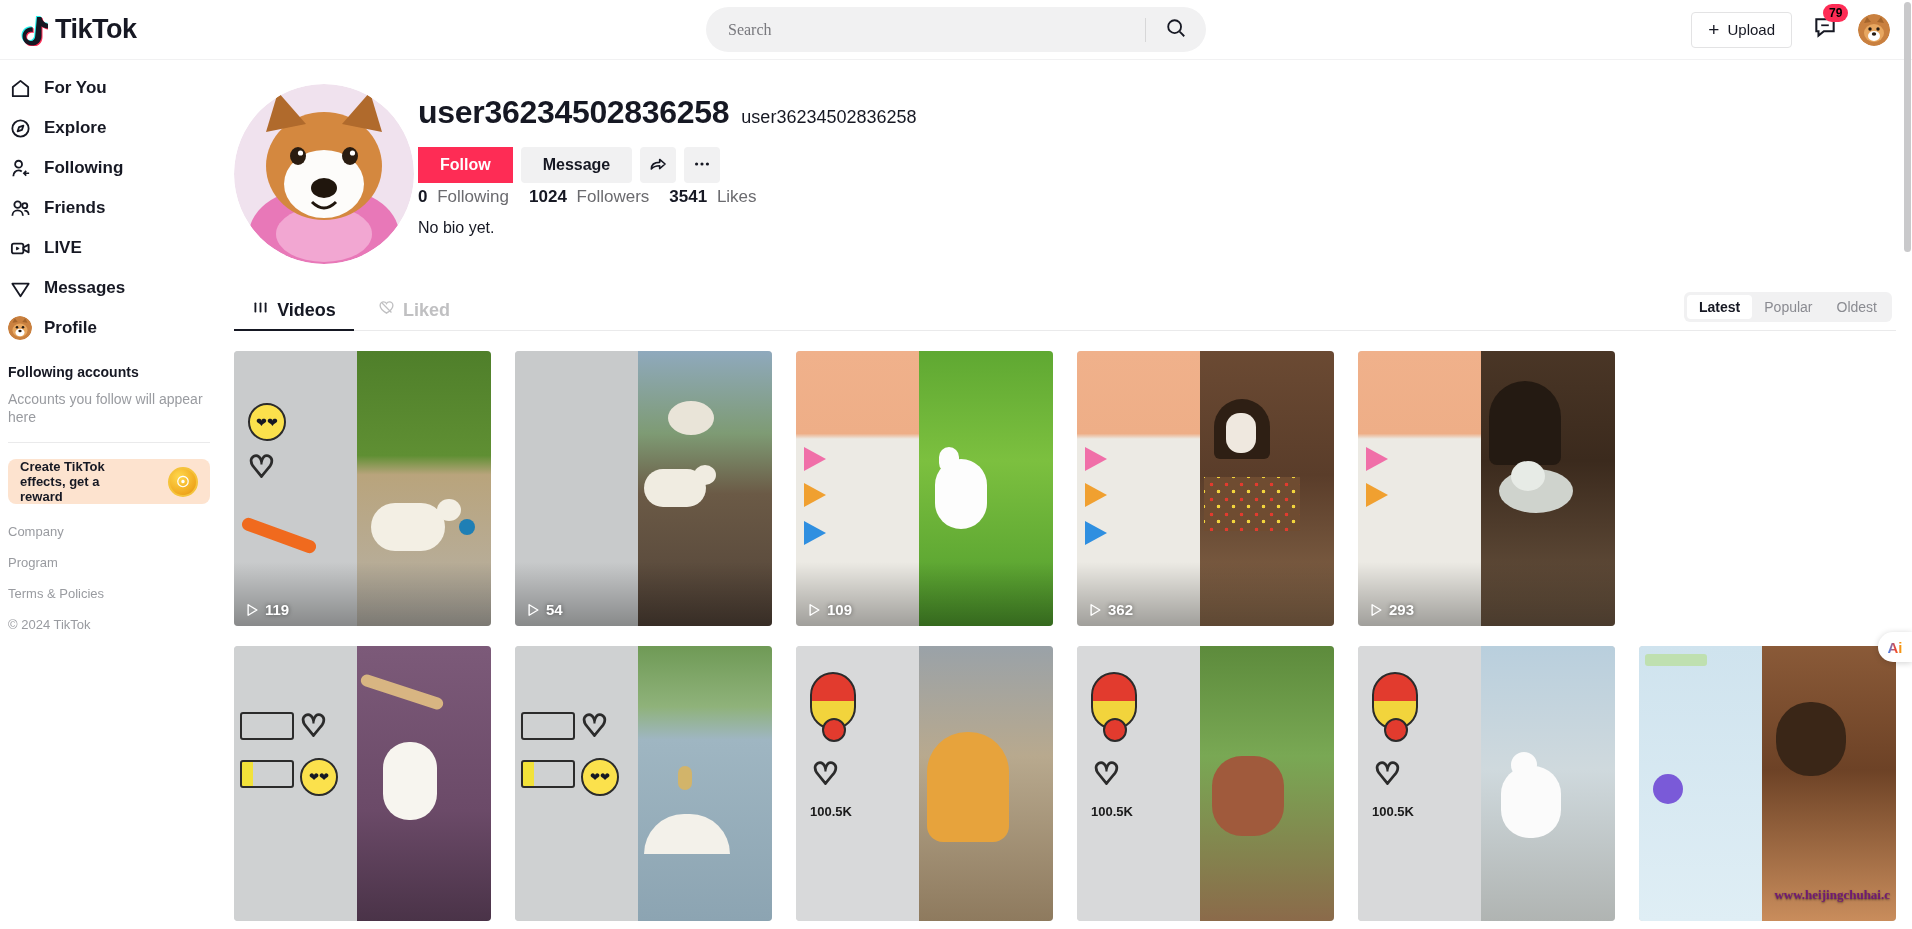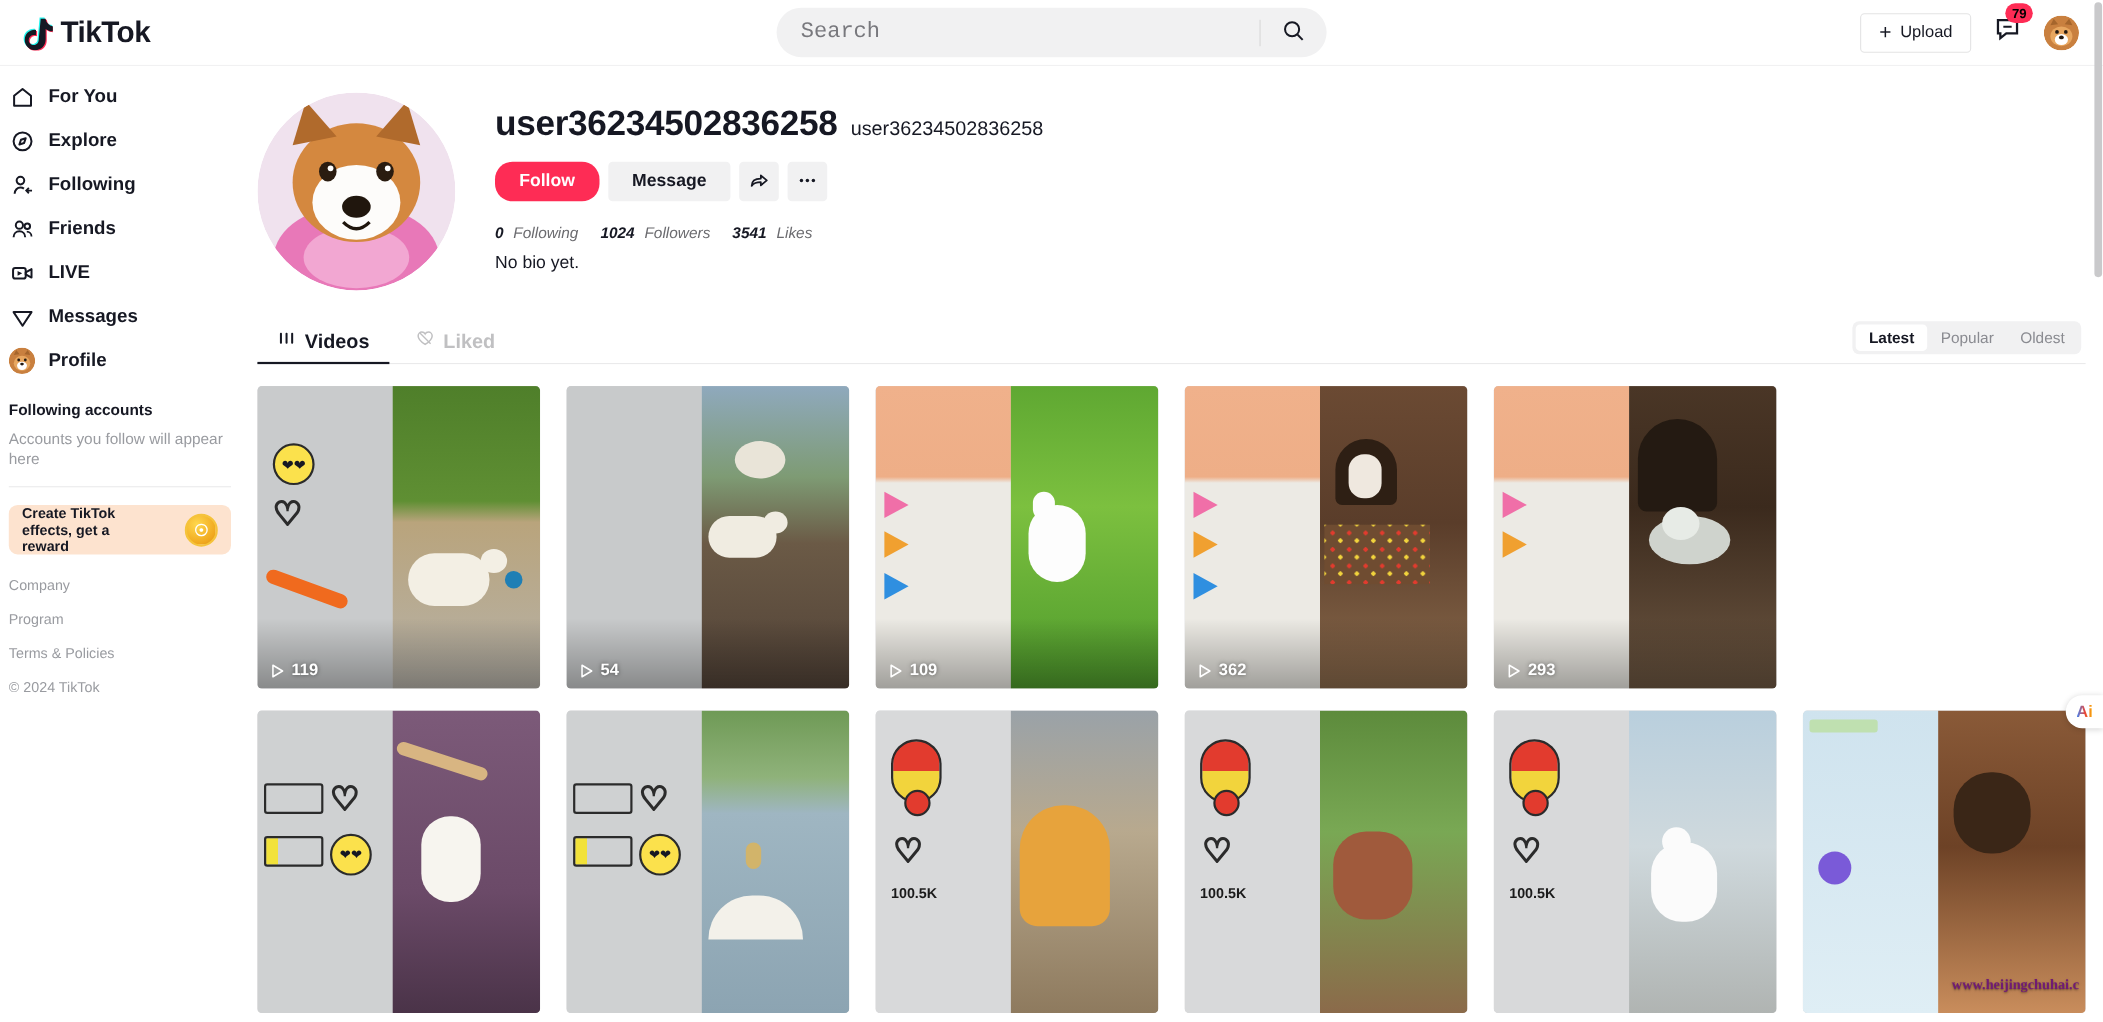--- a/index.html
+++ b/index.html
@@ -28,21 +28,21 @@
   .logo-text { font-size: 27px; font-weight: bold; letter-spacing: -0.5px; }
 
   .search-wrap {
     position: absolute; left: 50%; transform: translateX(-50%);
     width: 500px; height: 45px;
     background: #f1f1f2; border-radius: 92px;
     display: flex; align-items: center;
   }
   .search-input {
     flex: 1; border: none; outline: none; background: transparent;
-    font-size: 20px; font-family: Liberation Mono, monospace;
+    font-size: 16px; font-family: Liberation Serif, serif;
     padding: 0 16px 0 22px; color: #404040;
   }
   .search-input::placeholder { color: #78787d; }
   .search-div { width: 1px; height: 24px; background: #d7d7d8; }
   .search-btn {
     width: 60px; height: 45px; background: transparent; border: none;
     display: flex; align-items: center; justify-content: center; cursor: pointer;
   }
 
   .header-right {
@@ -108,51 +108,51 @@
     display: flex; align-items: center; justify-content: center;
     font-size: 15px; color: #fff; font-weight: bold; flex: none;
   }
   .foot-links { padding: 20px 8px 0 8px; }
   .foot-l { font-size: 13px; color: #999ba0; margin-bottom: 16px; cursor: pointer; }
   .copyr { font-size: 13px; color: #999ba0; }
 
   
   .main { flex: 1; padding: 24px 16px 0 16px; overflow: hidden; position: relative; }
 
-  .prof-head { display: flex; gap: 36px; }
+  .prof-head { display: flex; gap: 4px; }
   .prof-av {
     width: 180px; height: 180px; border-radius: 50%;
     overflow: hidden; flex: none;
   }
   .prof-info { padding-top: 10px; flex: 1; }
   .name-row { display: flex; align-items: baseline; gap: 12px; }
   .uname { font-size: 32px; font-weight: bold; color: #161823; letter-spacing: -0.3px; }
   .nname { font-size: 18px; color: #161823; }
 
   .btn-row { display: flex; align-items: center; gap: 8px; margin-top: 16px; }
   .follow-btn {
     background: #fe2c55; color: #fff;
-    border: none; border-radius: 16px;
+    border: none; border-radius: 0;
     height: 36px; min-width: 88px; padding: 0 22px;
     font-size: 16px; font-weight: bold; cursor: pointer;
     font-family: "Liberation Sans", sans-serif;
   }
   .msg-btn {
     background: #f1f1f2; color: #161823;
     border: none; border-radius: 4px;
     height: 36px; padding: 0 22px;
     font-size: 16px; font-weight: bold; cursor: pointer;
     font-family: "Liberation Sans", sans-serif;
   }
   .sq-btn {
     width: 36px; height: 36px; border-radius: 4px;
     background: #f1f1f2; border: none; cursor: pointer;
     display: flex; align-items: center; justify-content: center;
   }
-  .stats { display: flex; gap: 20px; margin-top: 20px; font-size: 14px; font-style: italic; }
+  .stats { display: flex; gap: 20px; margin-top: 4px; font-size: 17px; }
   .stat-n { font-weight: bold; color: #161823; }
   .stat-l { color: #6b6b6f; margin-left: 5px; }
   .bio { margin-top: 12px; font-size: 16px; color: #161823; }
 
   
   .tabs-row {
     display: flex; align-items: flex-end;
     margin-top: 26px; position: relative;
     border-bottom: 1px solid #eaeaeb;
   }

